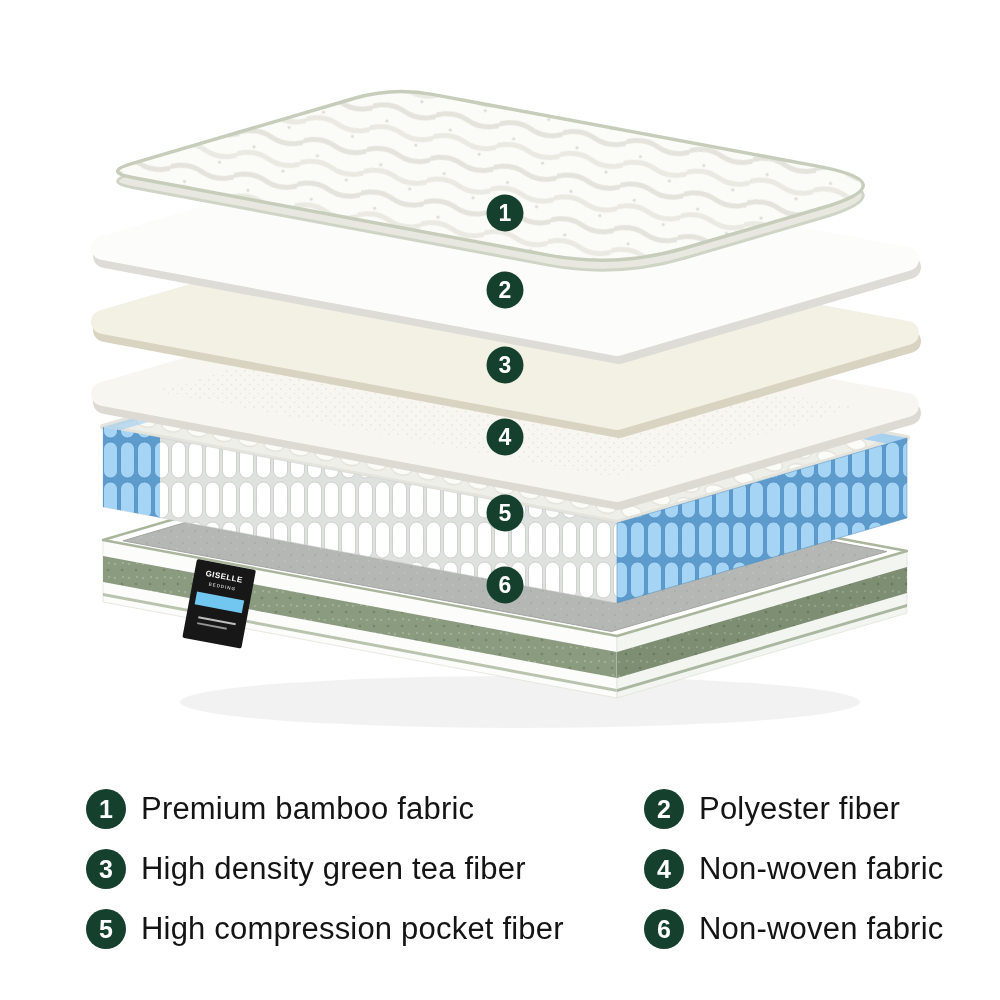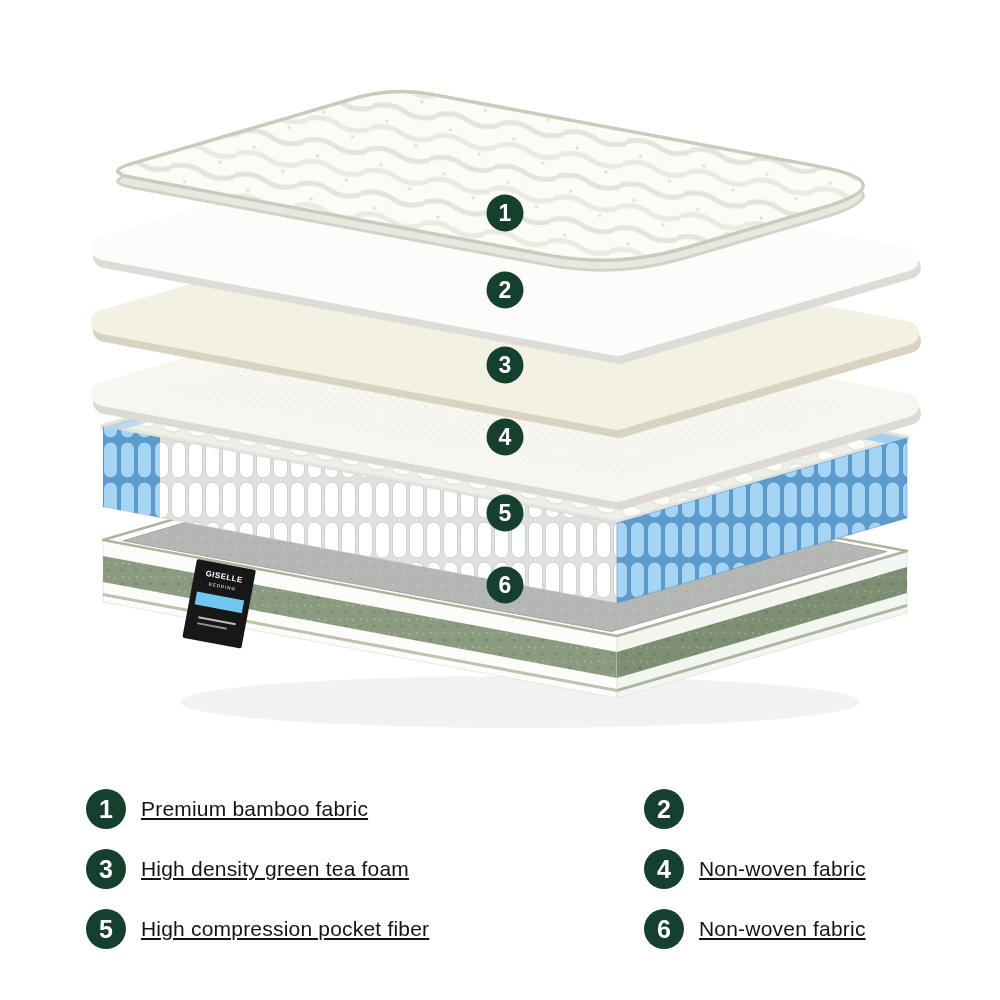--- a/index.html
+++ b/index.html
@@ -4,21 +4,21 @@
 <style>
   html,body{margin:0;padding:0;width:1000px;height:1000px;background:#ffffff;
     font-family:"Liberation Sans",sans-serif;}
   .stage{position:relative;width:1000px;height:1000px;overflow:hidden;background:#fff;}
   svg{display:block;}
   .legend{display:grid;grid-template-columns:558px auto;row-gap:14px;padding:34px 0 0 86px;}
   .legend-item{display:flex;align-items:center;height:46px;}
   .badge{width:40px;height:40px;border-radius:50%;background:var(--badge,#15402d);color:#fff;
     display:inline-flex;align-items:center;justify-content:center;font-size:25px;font-weight:bold;
     margin-right:15px;flex:0 0 auto;}
-  .legend-label{font-size:21px;color:#141414;font-weight:500;letter-spacing:.2px;white-space:nowrap;text-decoration:underline;}
+  .legend-label{font-size:31px;color:#141414;font-weight:500;letter-spacing:.2px;white-space:nowrap;}
   .badge-circle{fill:var(--badge,#15402d);}
   .badge-num{fill:#ffffff;font:bold 23px "Liberation Sans",sans-serif;text-anchor:middle;}
   .tag-brand{fill:#ffffff;font:bold 8px "Liberation Sans",sans-serif;text-anchor:middle;letter-spacing:.5px;}
   .tag-sub{fill:#ffffff;font:4.5px "Liberation Sans",sans-serif;text-anchor:middle;letter-spacing:1px;}
 </style>
 </head>
 <body>
 
 <div class="stage">
 
@@ -143,24 +143,25 @@
     </g>
   </svg>
 
   <div class="legend">
     <div class="legend-item">
       <span class="badge">1</span>
       <span class="legend-label">Premium bamboo fabric</span>
     </div>
     <div class="legend-item">
       <span class="badge">2</span>
+      <span class="legend-label">Polyester fiber</span>
     </div>
     <div class="legend-item">
       <span class="badge">3</span>
-      <span class="legend-label">High density green tea foam</span>
+      <span class="legend-label">High density green tea fiber</span>
     </div>
     <div class="legend-item">
       <span class="badge">4</span>
       <span class="legend-label">Non-woven fabric</span>
     </div>
     <div class="legend-item">
       <span class="badge">5</span>
       <span class="legend-label">High compression pocket fiber</span>
     </div>
     <div class="legend-item">

